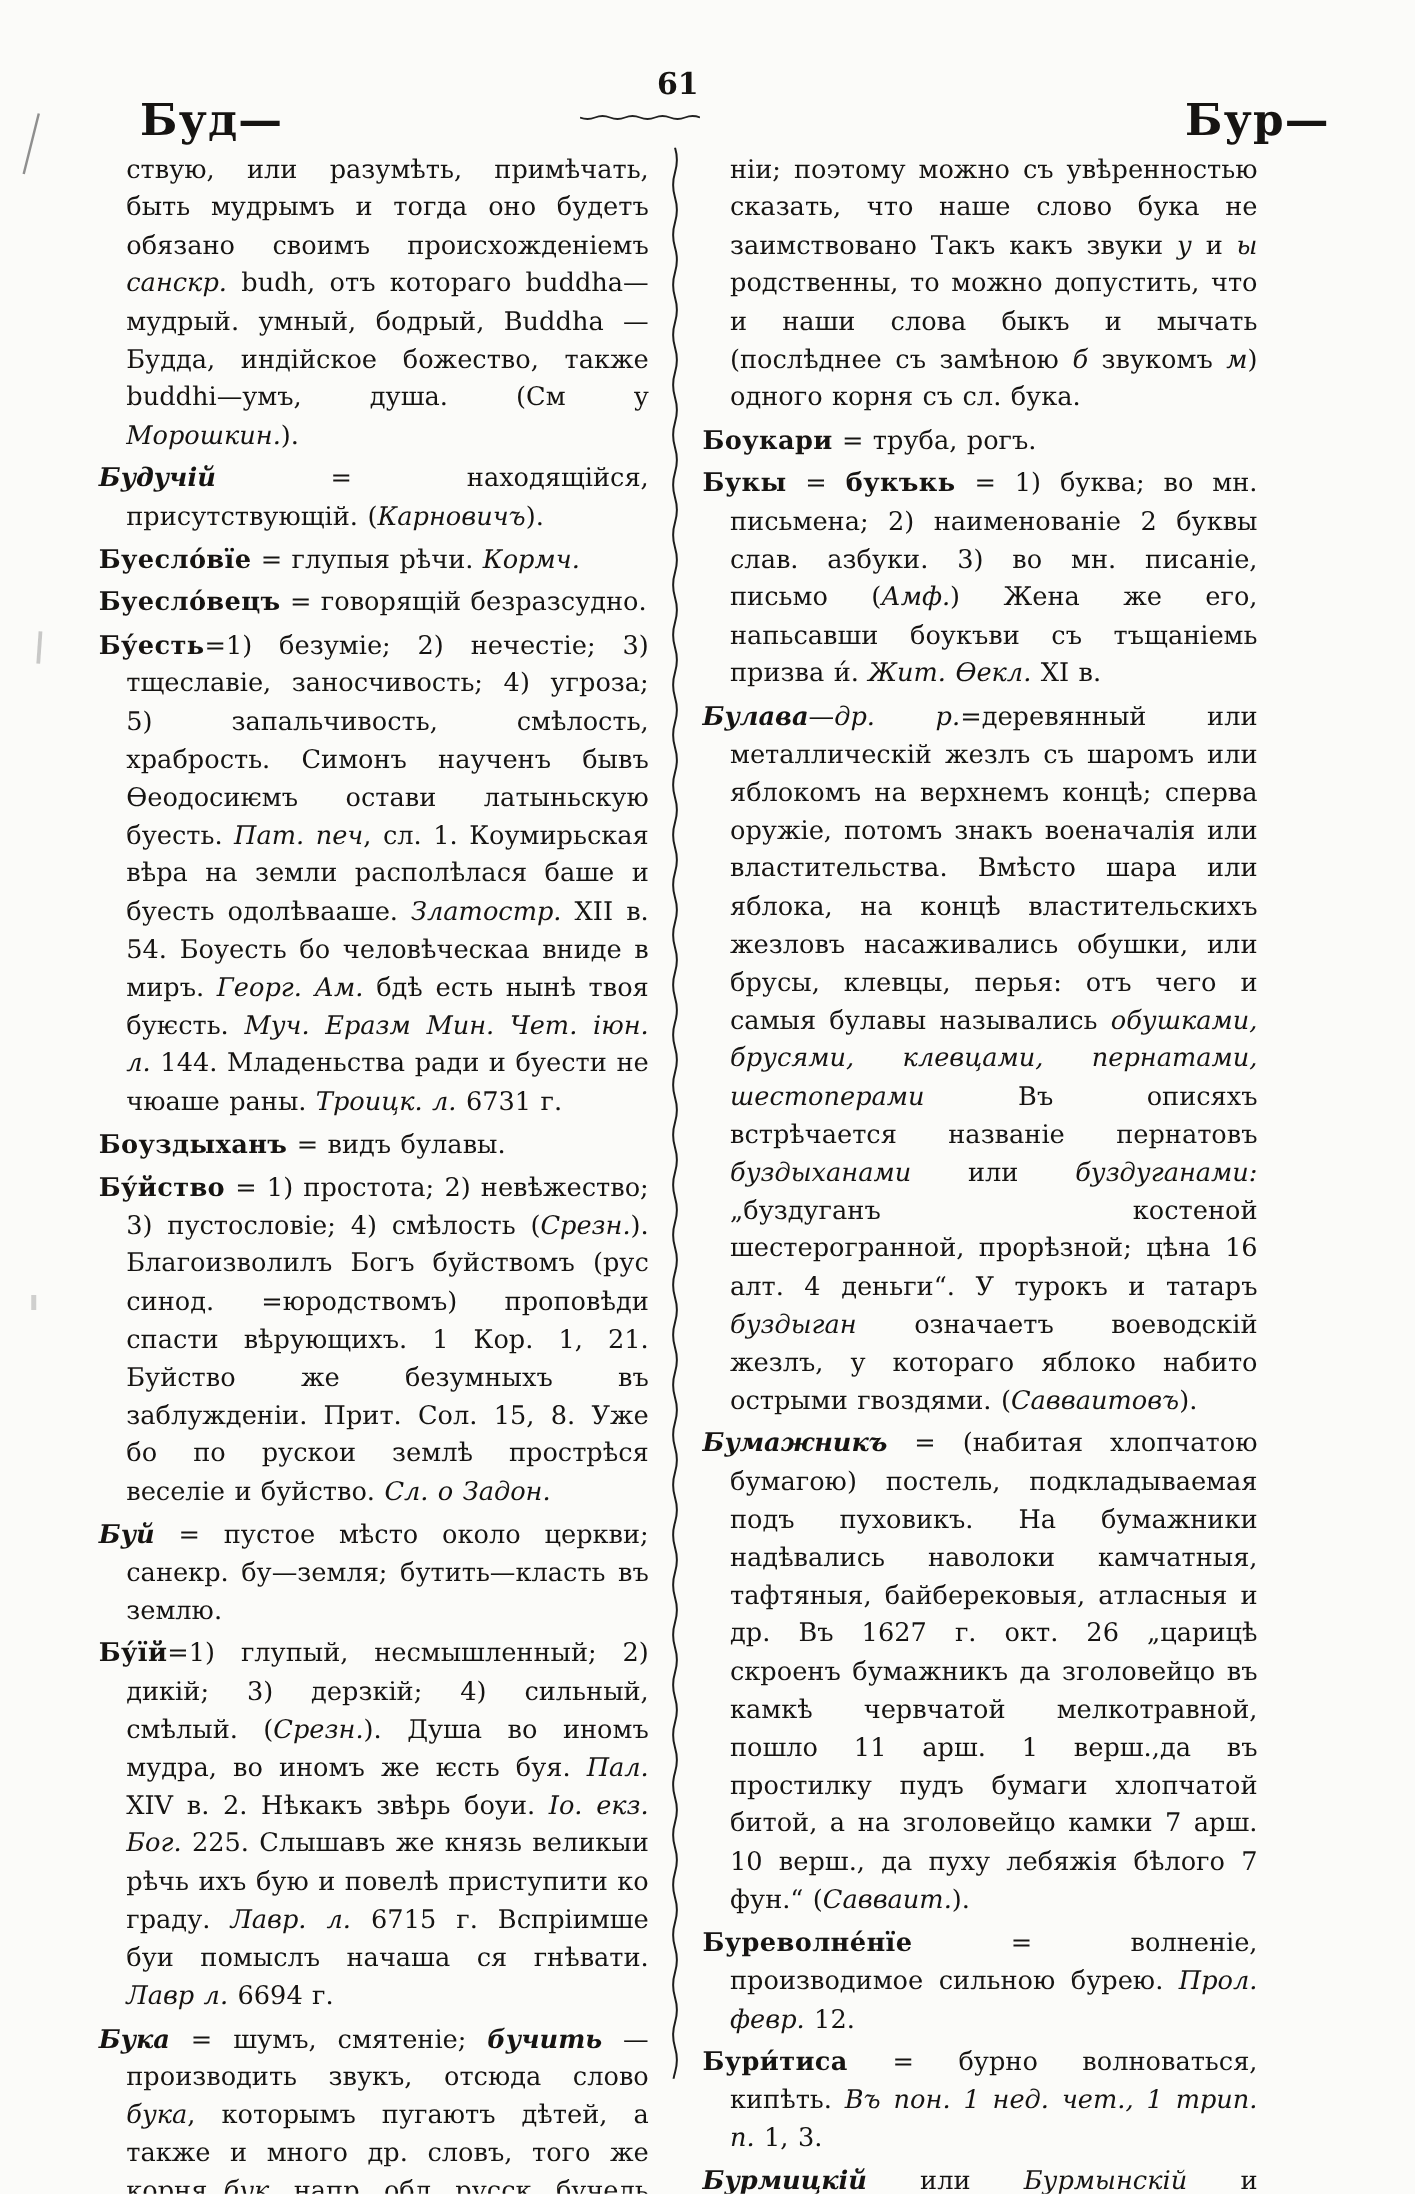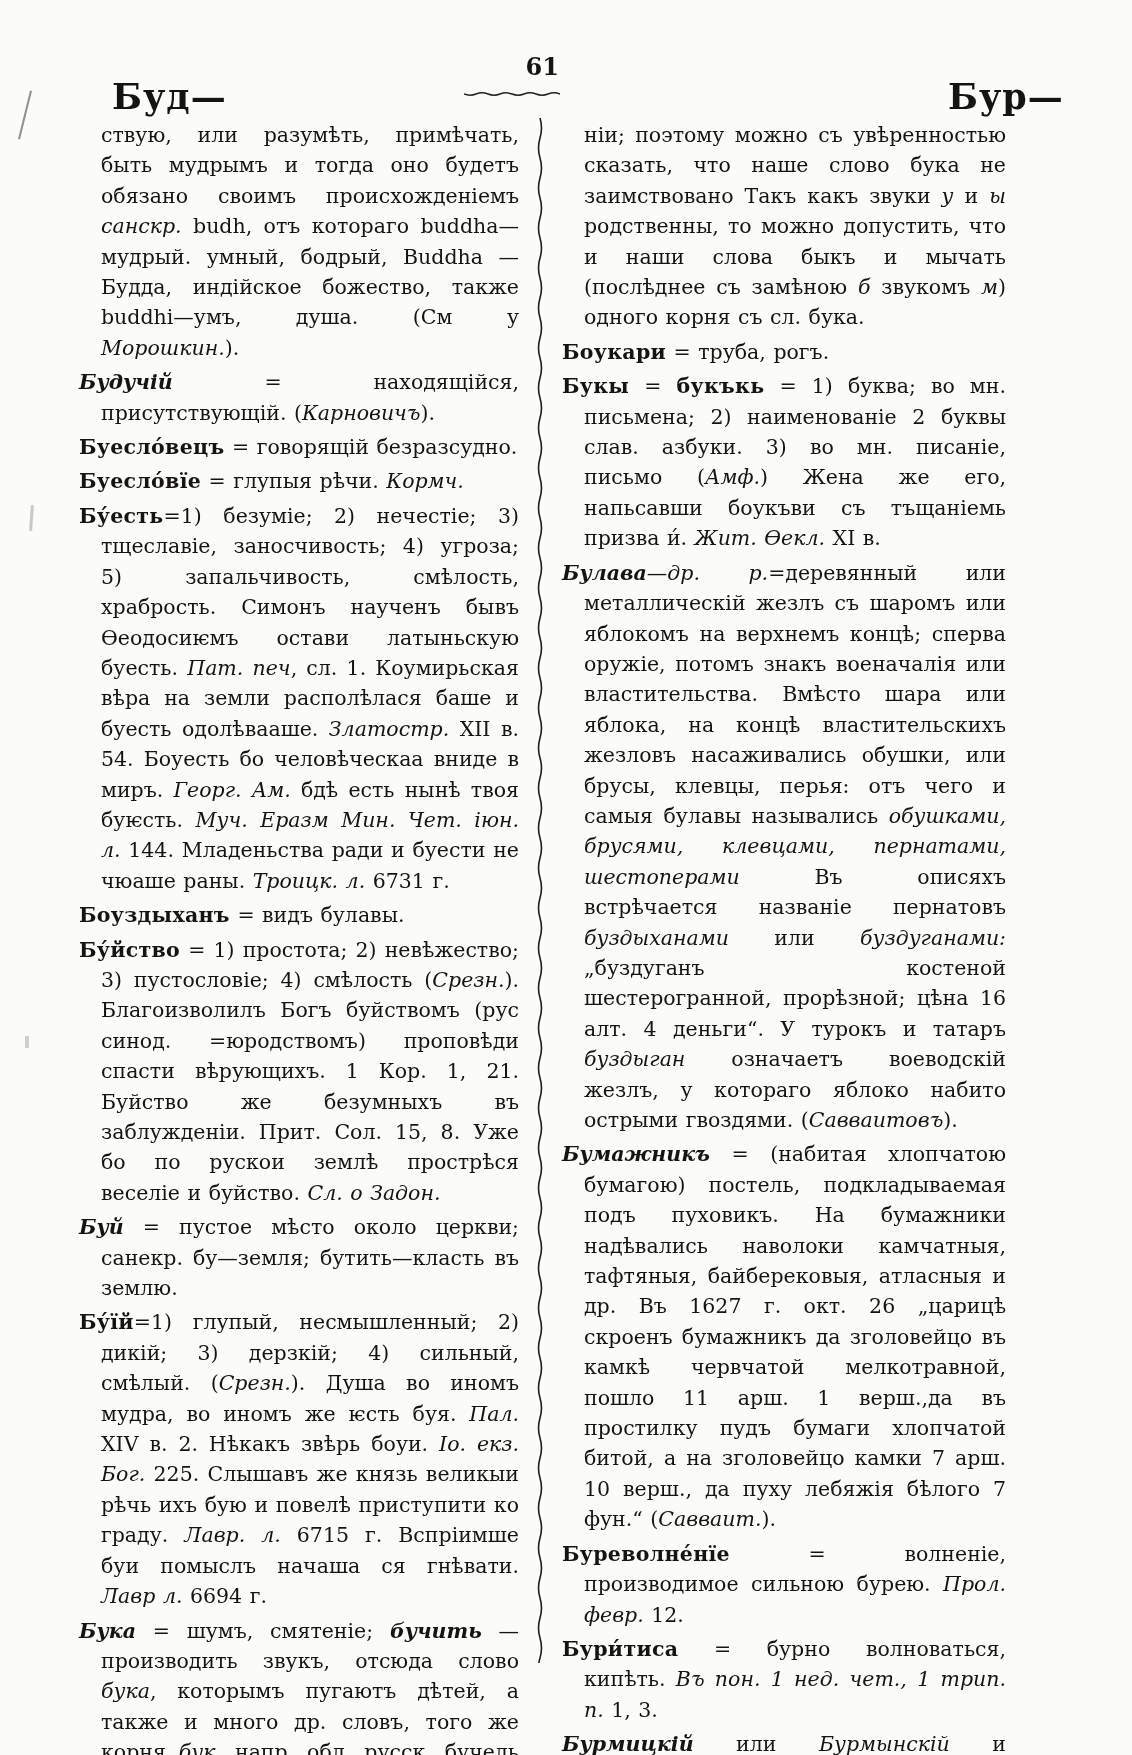--- a/index.html
+++ b/index.html
@@ -60,22 +60,22 @@
   <div class="running-head left">Буд—</div>
   <div class="running-head right">Бур—</div>
 
   <svg class="divider" width="12" height="1545" viewBox="0 0 12 1545">
     <path id="divider-path" d="M 6 0 Q 9 10 6 20 Q 3 30 6 40 Q 9 50 6 60 Q 3 70 6 80 Q 9 90 6 100 Q 3 110 6 120 Q 9 130 6 140 Q 3 150 6 160 Q 9 170 6 180 Q 3 190 6 200 Q 9 210 6 220 Q 3 230 6 240 Q 9 250 6 260 Q 3 270 6 280 Q 9 290 6 300 Q 3 310 6 320 Q 9 330 6 340 Q 3 350 6 360 Q 9 370 6 380 Q 3 390 6 400 Q 9 410 6 420 Q 3 430 6 440 Q 9 450 6 460 Q 3 470 6 480 Q 9 490 6 500 Q 3 510 6 520 Q 9 530 6 540 Q 3 550 6 560 Q 9 570 6 580 Q 3 590 6 600 Q 9 610 6 620 Q 3 630 6 640 Q 9 650 6 660 Q 3 670 6 680 Q 9 690 6 700 Q 3 710 6 720 Q 9 730 6 740 Q 3 750 6 760 Q 9 770 6 780 Q 3 790 6 800 Q 9 810 6 820 Q 3 830 6 840 Q 9 850 6 860 Q 3 870 6 880 Q 9 890 6 900 Q 3 910 6 920 Q 9 930 6 940 Q 3 950 6 960 Q 9 970 6 980 Q 3 990 6 1000 Q 9 1010 6 1020 Q 3 1030 6 1040 Q 9 1050 6 1060 Q 3 1070 6 1080 Q 9 1090 6 1100 Q 3 1110 6 1120 Q 9 1130 6 1140 Q 3 1150 6 1160 Q 9 1170 6 1180 Q 3 1190 6 1200 Q 9 1210 6 1220 Q 3 1230 6 1240 Q 9 1250 6 1260 Q 3 1270 6 1280 Q 9 1290 6 1300 Q 3 1310 6 1320 Q 9 1330 6 1340 Q 3 1350 6 1360 Q 9 1370 6 1380 Q 3 1390 6 1400 Q 9 1410 6 1420 Q 3 1430 6 1440 Q 9 1450 6 1460 Q 3 1470 6 1480 Q 9 1490 6 1500 Q 3 1510 6 1520 Q 9 1530 6 1540 Q 3 1550 6 1560" fill="none" stroke="#1d1d1d" stroke-width="1.6"></path>
   </svg>
 
   <div class="col col-left">
       <p class="entry cont"><span class="s-n">ствую, или разумѣть, примѣчать, быть мудрымъ и тогда оно будетъ обязано своимъ происхожденіемъ </span><span class="s-i">санскр.</span><span class="s-n"> budh, отъ котораго buddha—мудрый. умный, бодрый, Buddha — Будда, индійское божество, также buddhi—умъ, душа. (См у </span><span class="s-i">Морошкин.</span><span class="s-n">).</span></p>
       <p class="entry"><span class="s-b">Будучій</span><span class="s-n"> = находящійся, присутствующій. (</span><span class="s-i">Карновичъ</span><span class="s-n">).</span></p>
+      <p class="entry"><span class="s-cs">Буесло́вїе</span><span class="s-n"> = глупыя рѣчи. </span><span class="s-i">Кормч.</span></p>
       <p class="entry"><span class="s-cs">Буесло́вецъ</span><span class="s-n"> = говорящій безразсудно.</span></p>
-      <p class="entry"><span class="s-cs">Буесло́вїе</span><span class="s-n"> = глупыя рѣчи. </span><span class="s-i">Кормч.</span></p>
       <p class="entry"><span class="s-cs">Бу́есть</span><span class="s-n">=1) безуміе; 2) нечестіе; 3) тщеславіе, заносчивость; 4) угроза; 5) запальчивость, смѣлость, храбрость. Симонъ наученъ бывъ Ѳеодосиѥмъ остави латыньскую буесть. </span><span class="s-i">Пат. печ</span><span class="s-n">, сл. 1. Коумирьская вѣра на земли располѣлася баше и буесть одолѣвааше. </span><span class="s-i">Златостр.</span><span class="s-n"> XII в. 54. Боуесть бо человѣческаа вниде в миръ. </span><span class="s-i">Георг. Ам.</span><span class="s-n"> бдѣ есть нынѣ твоя буѥсть. </span><span class="s-i">Муч. Еразм Мин. Чет. іюн. л.</span><span class="s-n"> 144. Младеньства ради и буести не чюаше раны. </span><span class="s-i">Троицк. л.</span><span class="s-n"> 6731 г.</span></p>
       <p class="entry"><span class="s-cs">Боуздыханъ</span><span class="s-n"> = видъ булавы.</span></p>
       <p class="entry"><span class="s-cs">Бу́йство</span><span class="s-n"> = 1) простота; 2) невѣжество; 3) пустословіе; 4) смѣлость (</span><span class="s-i">Срезн.</span><span class="s-n">). Благоизволилъ Богъ буйствомъ (рус синод. =юродствомъ) проповѣди спасти вѣрующихъ. 1 Кор. 1, 21. Буйство же безумныхъ въ заблужденіи. Прит. Сол. 15, 8. Уже бо по рускои землѣ прострѣся веселіе и буйство. </span><span class="s-i">Сл. о Задон.</span></p>
       <p class="entry"><span class="s-b">Буй</span><span class="s-n"> = пустое мѣсто около церкви; санекр. бу—земля; бутить—класть въ землю.</span></p>
       <p class="entry"><span class="s-cs">Бу́їй</span><span class="s-n">=1) глупый, несмышленный; 2) дикій; 3) дерзкій; 4) сильный, смѣлый. (</span><span class="s-i">Срезн.</span><span class="s-n">).  Душа во иномъ мудра, во иномъ же ѥсть буя. </span><span class="s-i">Пал.</span><span class="s-n"> XIV в. 2. Нѣкакъ звѣрь боуи. </span><span class="s-i">Іо. екз. Бог.</span><span class="s-n"> 225. Слышавъ же князь великыи рѣчь ихъ бую и повелѣ приступити ко граду. </span><span class="s-i">Лавр. л.</span><span class="s-n"> 6715 г. Вспріимше буи помыслъ начаша ся гнѣвати. </span><span class="s-i">Лавр л.</span><span class="s-n"> 6694 г.</span></p>
       <p class="entry"><span class="s-b">Бука</span><span class="s-n"> = шумъ, смятеніе; </span><span class="s-b">бучить</span><span class="s-n"> — производить звукъ, отсюда слово </span><span class="s-i">бука</span><span class="s-n">, которымъ пугаютъ дѣтей, а также и много др. словъ, того же корня </span><span class="s-i">бук</span><span class="s-n">, напр. обл. русск. бучель — шмель (арх.), обл. буча — шумъ (курск.), обл. бучить—ревѣть, мычать, жужжать (курск.), </span></p>
     </div>
   <div class="col col-right">
       <p class="entry cont"><span class="s-n">ніи; поэтому можно съ увѣренностью сказать, что наше слово бука не заимствовано Такъ какъ звуки </span><span class="s-i">у</span><span class="s-n"> и </span><span class="s-i">ы</span><span class="s-n"> родственны, то можно допустить, что и наши слова быкъ и мычать (послѣднее съ замѣною </span><span class="s-i">б</span><span class="s-n"> звукомъ </span><span class="s-i">м</span><span class="s-n">) одного корня съ сл. бука.</span></p>
       <p class="entry"><span class="s-cs">Боукари</span><span class="s-n"> = труба, рогъ.</span></p>

